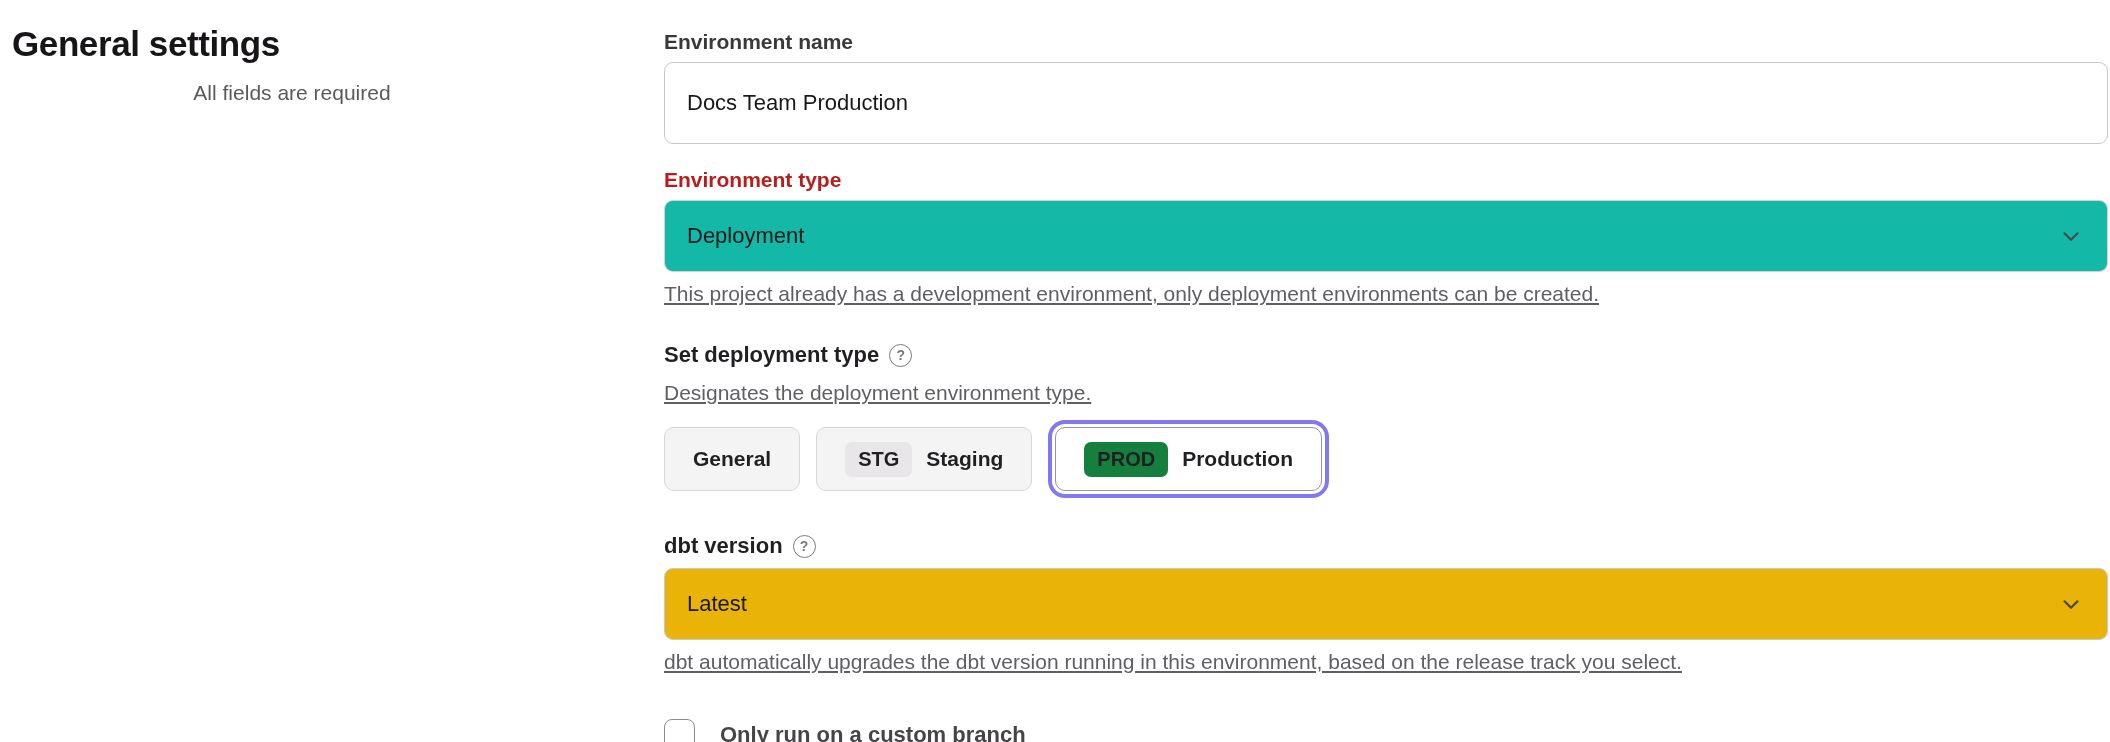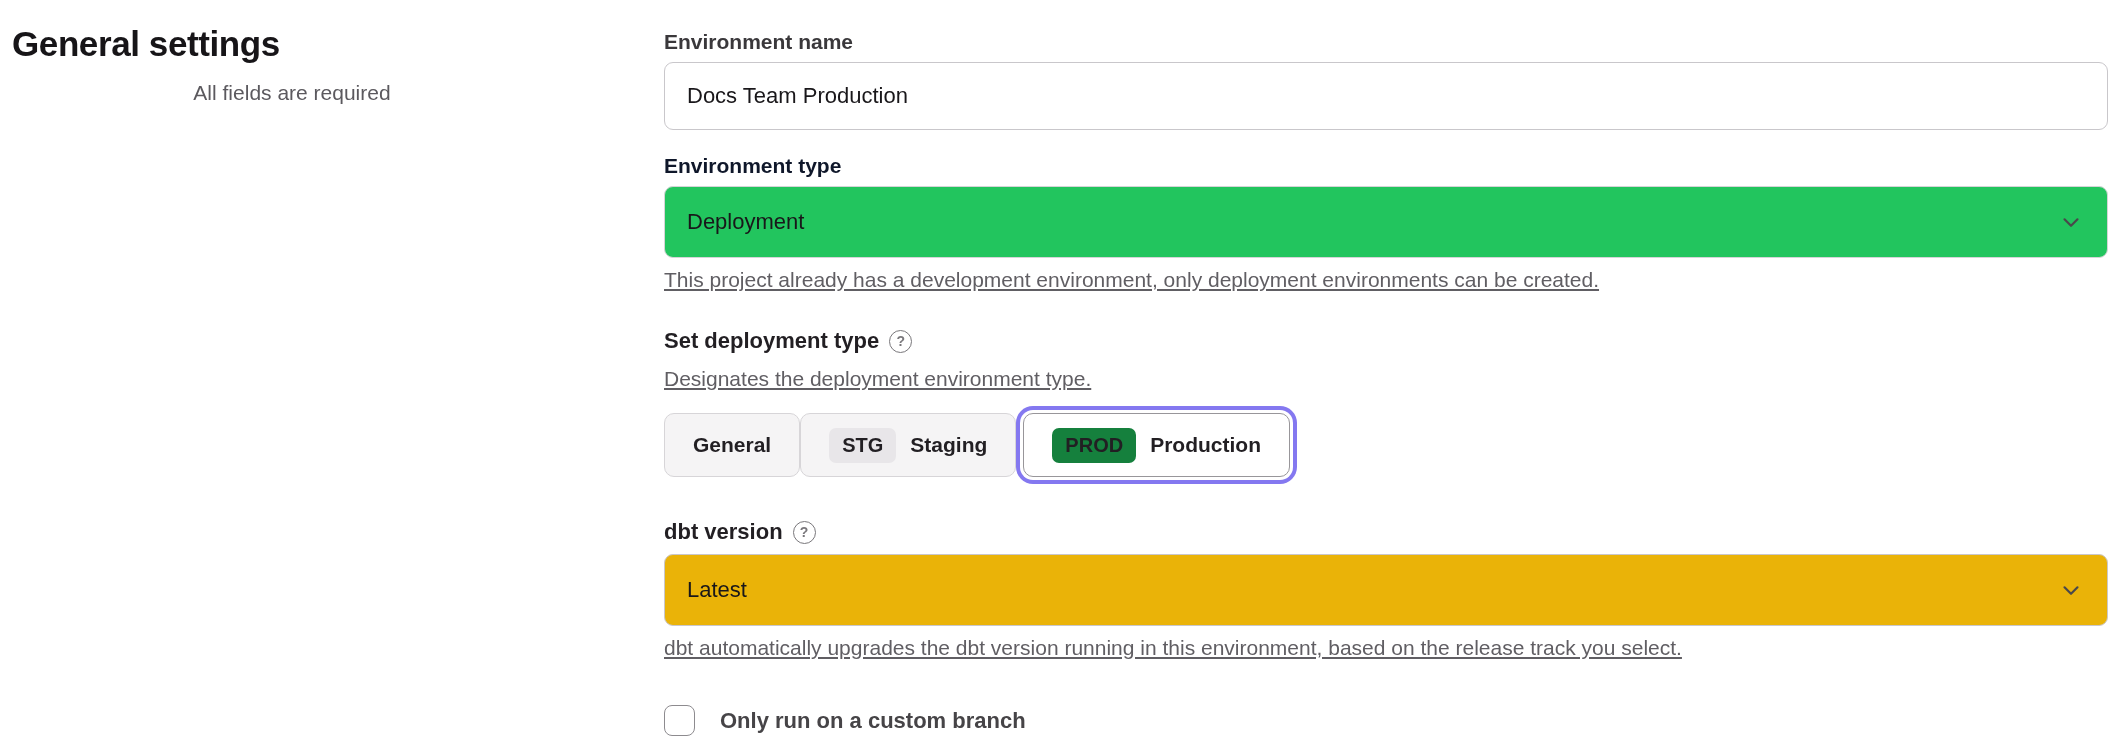--- a/index.html
+++ b/index.html
@@ -21,60 +21,60 @@
   .page-subtitle {
     margin-top:16px; font-size:21px; font-weight:400; color:#5b595e; line-height:26px;text-align:center;
   }
 
   
   .form-col { position:absolute; left:664px; top:0; width:1444px; }
 
   .field-label {
     margin-top:30px; font-size:21px; font-weight:600; color:#3a383b; line-height:24px;
   }
-  .field-label.disabled { color:#0f172a; }
+  .field-label.disabled { color:#b91c1c; }
   .section-label {
     display:flex; align-items:center; gap:10px;
     font-size:22px; font-weight:700; color:#221f23; line-height:28px;
   }
   .mt-24 { margin-top:24px; }
   .mt-34 { margin-top:34px; }
 
   .text-input {
-    display:block; width:100%; height:68px; margin-top:8px;
+    display:block; width:100%; height:82px; margin-top:8px;
     border:1px solid #c9c7cb; border-radius:9px; background:#fff;
     padding:0 22px; font-family:inherit; font-size:22px; font-weight:400; color:#19171a;
     outline:none;
   }
 
   .select {
     position:relative; display:flex; align-items:center;
     width:100%; height:72px; margin-top:8px;
     border:1px solid #c9c7cb; border-radius:9px; background:#eab308;
     padding:0 60px 0 22px; font-size:22px; font-weight:500; color:#19171a;
     cursor:pointer;
   }
-  .select.disabled { background:#22c55e; border-color:#d6d4d7; cursor:default;text-align:right; }
+  .select.disabled { background:#14b8a6; border-color:#d6d4d7; cursor:default;text-align:right; }
   .select .chevron {
     position:absolute; right:22px; top:50%; transform:translateY(-50%);
     width:28px; height:28px; display:flex; align-items:center; justify-content:center;
   }
 
   .helper-text {
     margin-top:8px; font-size:21px; font-weight:400; color:#605e63; line-height:27px;text-decoration:underline;
   }
 
   .help-icon {
     display:inline-flex; align-items:center; justify-content:center;
     width:23px; height:23px; border:1.5px solid #79777b; border-radius:50%;
     font-size:14px; font-weight:600; color:#79777b; line-height:1;
     cursor:pointer; flex:0 0 auto;
   }
 
-  .type-buttons { margin-top:14px; display:flex; align-items:center; gap:0; height:78px; }
+  .type-buttons { margin-top:14px; display:flex; align-items:center; gap:16px; height:78px; }
   .type-btn {
     display:inline-flex; align-items:center; gap:14px;
     height:64px; padding:0 28px;
     background:#f5f4f5; border:1px solid #d7d5d8; border-radius:10px;
     font-family:inherit; font-size:21px; font-weight:600; color:#221f23;
     cursor:pointer; white-space:nowrap;
   }
   .type-btn .env-chip {
     display:inline-flex; align-items:center; justify-content:center;
     padding:6px 13px; border-radius:7px; font-size:20px; font-weight:600; color:#221f23;text-align:right;

